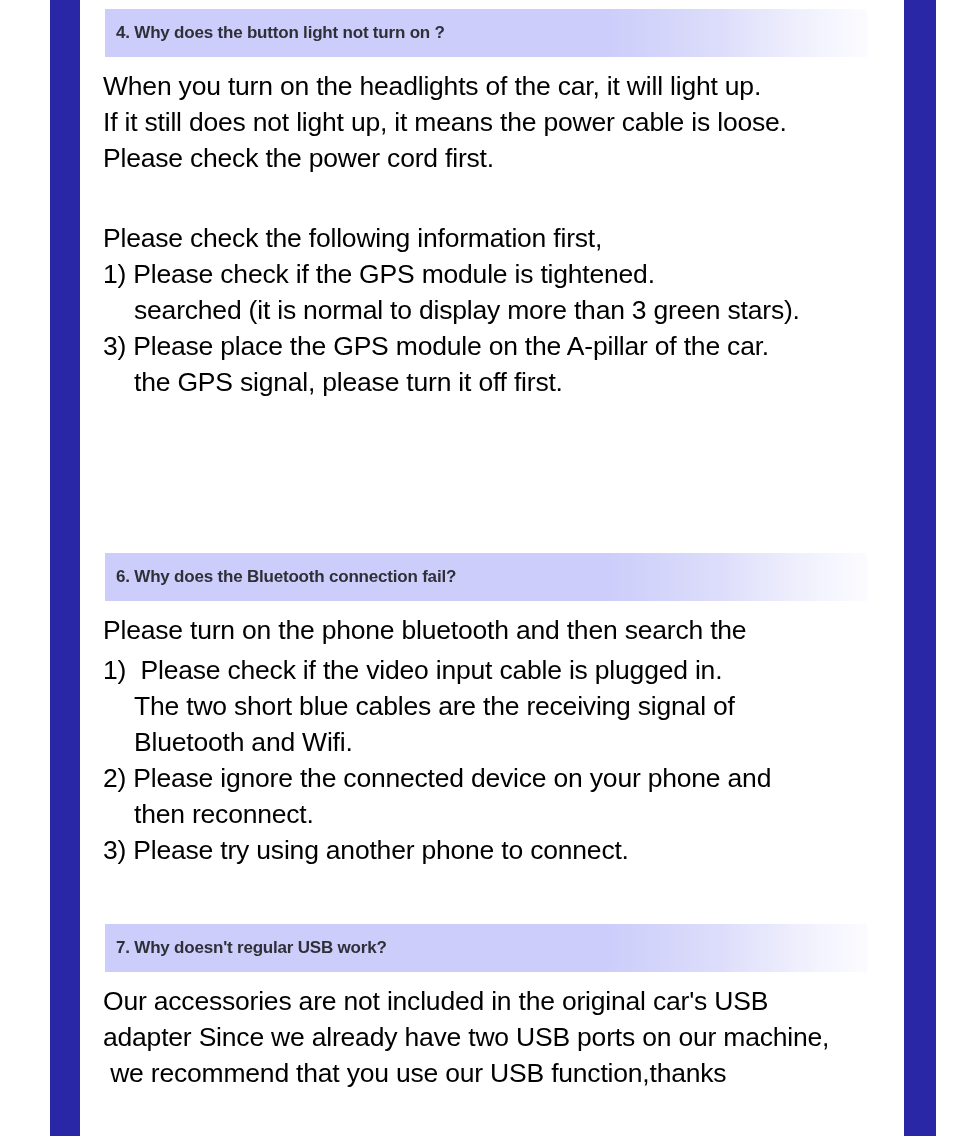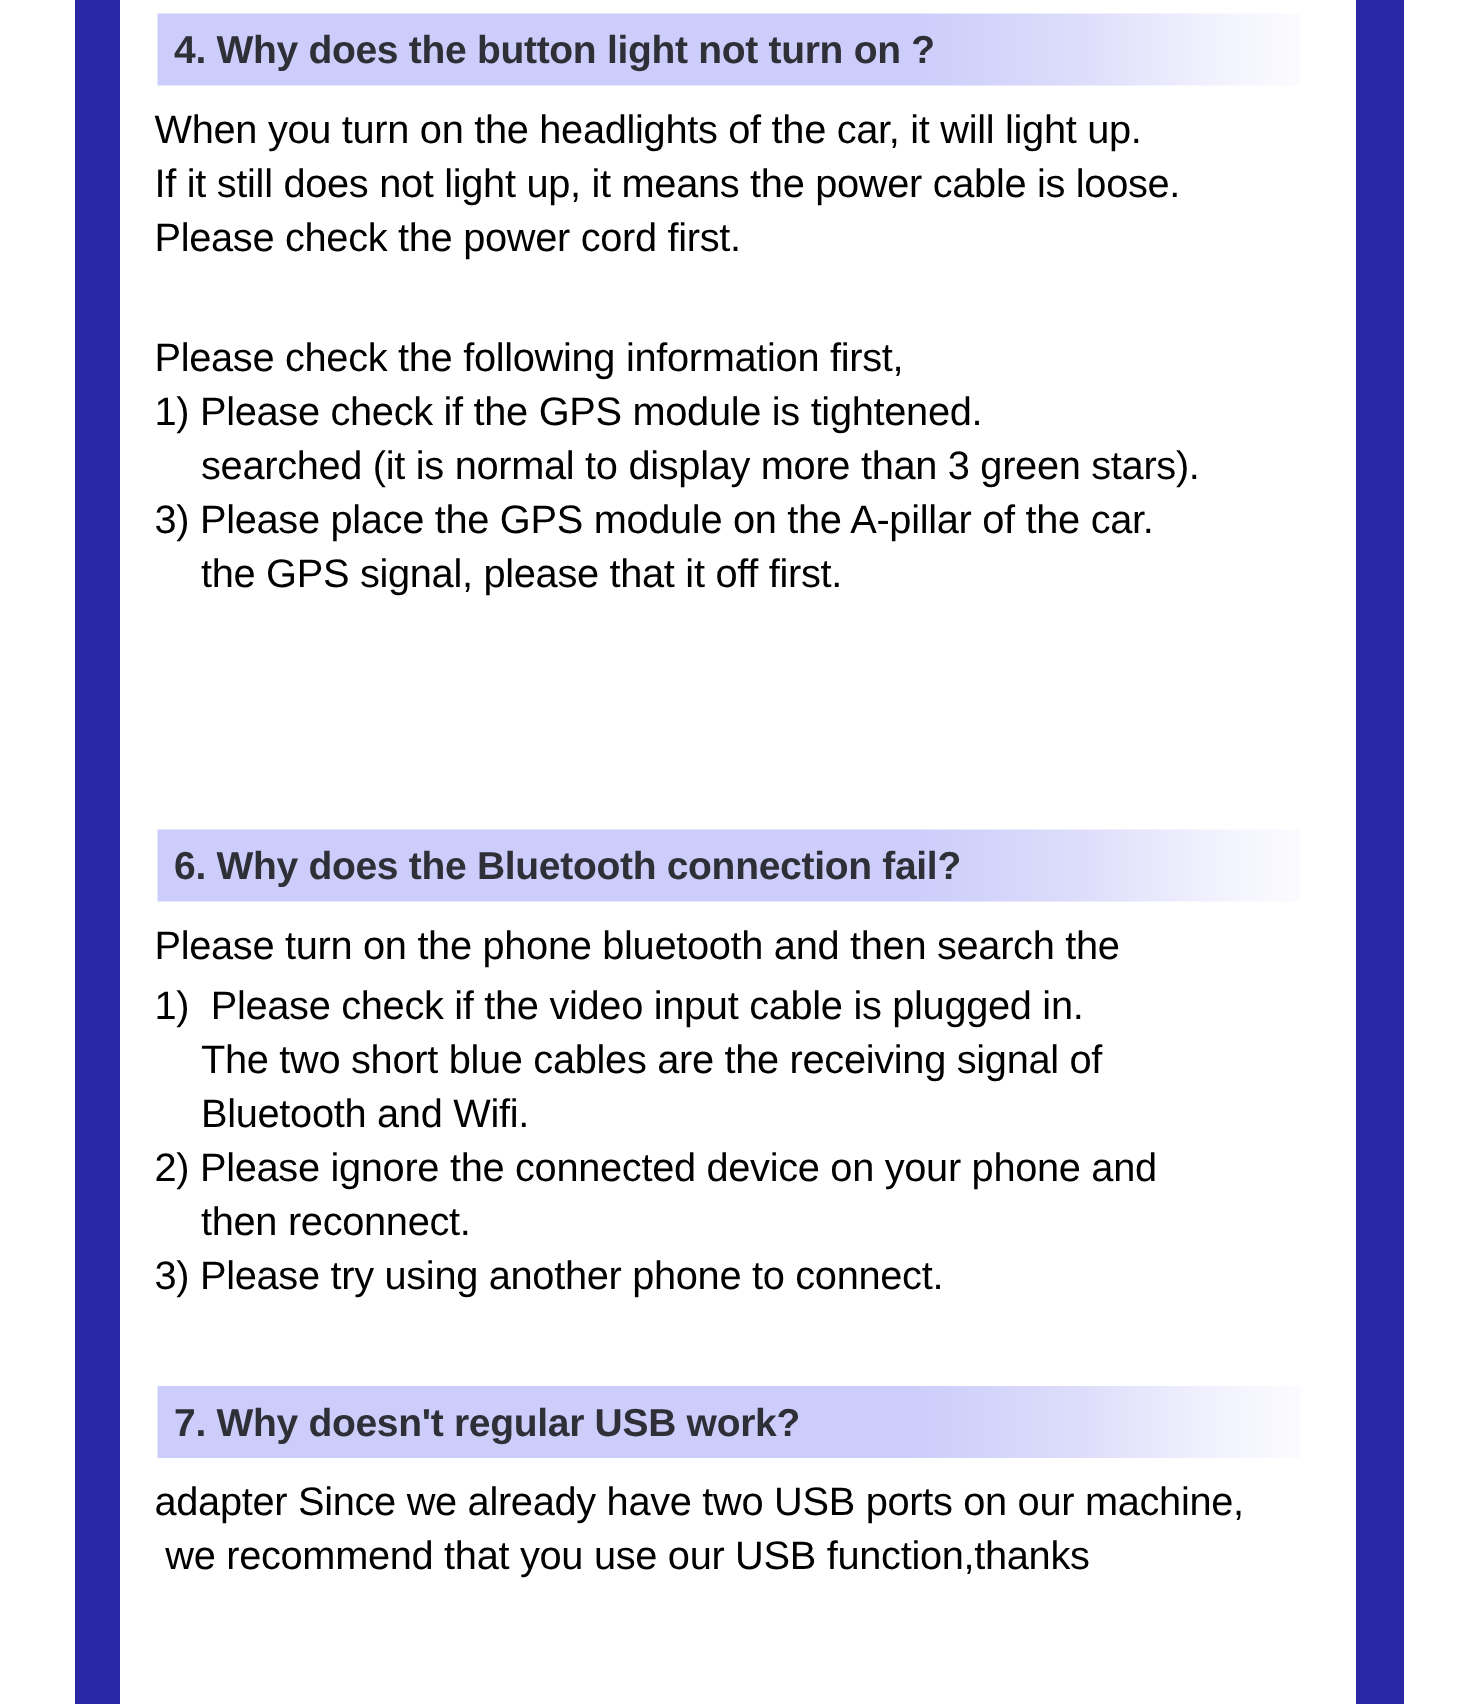--- a/index.html
+++ b/index.html
@@ -7,21 +7,21 @@
   .bar { position:absolute; top:0; height:1136px; background:#2a27a6; }
   .bar.left { left:50px; width:30px; }
   .bar.right { left:904px; width:32px; }
   .section { position:absolute; left:103px; width:800px; }
   .qhead {
     position:relative; margin-left:2px; width:762px; height:48px;
     background: linear-gradient(to right, #cccdfa 0%, #cccdfa 66%, #dcdcfb 80%, #f4f4fe 94%, #fbfbff 100%);
   }
   .qtitle {
     position:absolute; left:11px; top:0; line-height:48px;
-    font-size:26px; font-weight:bold; color:#2f2f38; white-space:nowrap; letter-spacing:-0.2px;
+    font-size:17px; font-weight:bold; color:#2f2f38; white-space:nowrap; letter-spacing:-0.2px;
   }
   .body { margin-top:11px; }
   .line { font-size:26.5px; line-height:36px; color:#000000; white-space:pre; letter-spacing:-0.2px; }
   .line.indent { padding-left:31px; }
 </style>
 </head>
 <body>
 
 <div class="bar left"></div>
 <div class="bar right"></div>
@@ -36,21 +36,21 @@
     <div class="line">Please check the power cord first.</div>
   </div>
 </div>
 
 <div class="section" style="top:209px;">
   <div class="body">
     <div class="line">Please check the following information first,</div>
     <div class="line">1) Please check if the GPS module is tightened.</div>
     <div class="line indent">searched (it is normal to display more than 3 green stars).</div>
     <div class="line">3) Please place the GPS module on the A-pillar of the car.</div>
-    <div class="line indent">the GPS signal, please that it off first.</div>
+    <div class="line indent">the GPS signal, please turn it off first.</div>
   </div>
 </div>
 
 <div class="section" style="top:553px;">
   <div class="qhead">
     <div class="qtitle">6. Why does the Bluetooth connection fail?</div>
   </div>
   <div class="body">
     <div class="line">Please turn on the phone bluetooth and then search the</div>
     <div class="line" style="margin-top:4px;">1)  Please check if the video input cable is plugged in.</div>
@@ -60,16 +60,17 @@
     <div class="line indent">then reconnect.</div>
     <div class="line">3) Please try using another phone to connect.</div>
   </div>
 </div>
 
 <div class="section" style="top:924px;">
   <div class="qhead">
     <div class="qtitle">7. Why doesn't regular USB work?</div>
   </div>
   <div class="body">
+    <div class="line">Our accessories are not included in the original car's USB</div>
     <div class="line">adapter Since we already have two USB ports on our machine,</div>
     <div class="line"> we recommend that you use our USB function,thanks</div>
   </div>
 </div>
 
 </body></html>

